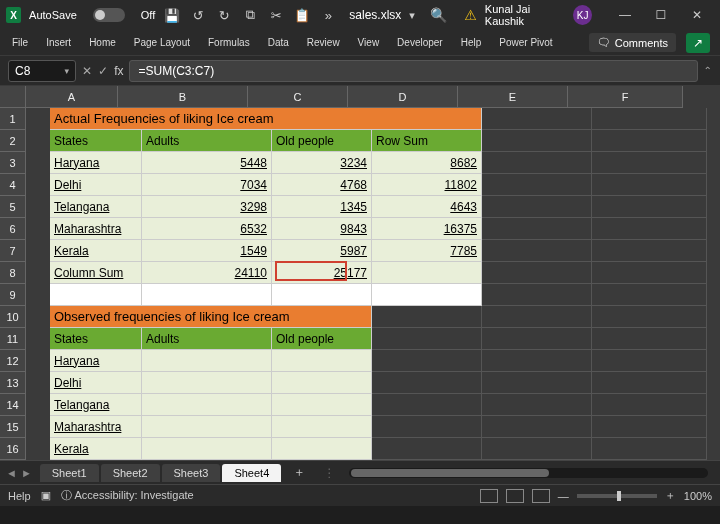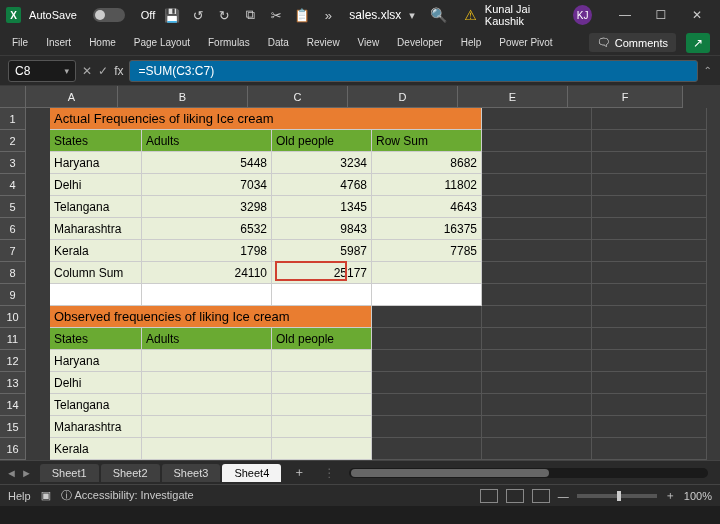--- a/index.html
+++ b/index.html
@@ -23,36 +23,36 @@
   .ribbon-tabs { height: 26px; background: #2a2a2a; display:flex; align-items:center; padding: 0 10px; gap:14px; border-bottom:1px solid #3a3a3a; }
   .rtab { font-size:10px; color:#ddd; cursor:pointer; padding:2px 2px; }
   .ribbon-right { margin-left:auto; display:flex; align-items:center; gap:10px; }
   .comments-btn { background:#3a3a3a; padding:3px 8px; border-radius:3px; font-size:11px; display:flex; align-items:center; gap:4px; }
   .share-btn { width:24px; height:20px; background:#107c41; border-radius:3px; display:flex; align-items:center; justify-content:center; }
   .formula-bar { height: 30px; background:#2a2a2a; display:flex; align-items:center; padding:2px 8px; gap:6px; border-bottom:1px solid #3a3a3a; }
   .namebox { width:68px; height:22px; background:#1a1a1a; border:1px solid #555; border-radius:3px; padding:0 6px; display:flex; align-items:center; font-size:12px; color:#fff;gap:31px; }
   .ndrop { font-size:9px; color:#aaa; margin-left:auto; }
   .fbar-icons { display:flex; gap:6px; color:#aaa; font-size:12px; }
   .fx { color:#ccc; }
-  .formula-input { flex:1; height:22px; background:#0369a1; border:1px solid #555; border-radius:3px; padding:0 8px; display:flex; align-items:center; font-size:12px; color:#fff; }
+  .formula-input { flex:1; height:22px; background:#404040; border:1px solid #555; border-radius:3px; padding:0 8px; display:flex; align-items:center; font-size:12px; color:#fff; }
   .expand { color:#aaa; font-size:10px; }
   .grid-area { display:flex; height: 374px; background:#3a3a3a; }
   .rowhdr-col { width:26px; background:#3a3a3a; }
   .corner { height:22px; background:#444; border-right:1px solid #666; border-bottom:1px solid #666; }
   .rowhdr { height:22px; background:#444; border-right:1px solid #666; border-bottom:1px solid #666; display:flex; align-items:center; justify-content:center; font-size:11px; color:#eee; }
   .grid-body { flex:1; overflow:hidden; position:relative; }
   .colhdrs { display:flex; height:22px; }
   .colhdr { background:#444; border-right:1px solid #666; border-bottom:1px solid #666; display:flex; align-items:center; justify-content:center; font-size:11px; color:#eee; }
   .cells { position:relative;padding-left:24px; }
   .row { display:flex; height:22px; }
   .cell { border-right:1px solid #ccc; border-bottom:1px solid #ccc; background:#fff; color:#000; font-size:12px; padding:0 4px; display:flex; align-items:center; overflow:hidden; white-space:nowrap; }
   .cA { width:92px; } .cB { width:130px; } .cC { width:100px; } .cD { width:110px; } .cE { width:110px; } .cF { width:115px; }
   .title-merge { background:#e97d30 !important; color:#000; font-size:13px; }
   .hdr-cell { background:#6aaa32 !important; color:#000; }
-  .data-cell { background:#e9efd9 !important; }
+  .data-cell { background:#e9efd9 !important;text-decoration:underline; }
   .num { justify-content:flex-end; }
   .empty-top { background:#3a3a3a !important; border-right:1px solid #555; border-bottom:1px solid #555; }
   .active-cell { position:absolute; border:2px solid #d04030; pointer-events:none; }
   .sheet-tabs-bar { height:24px; background:#2a2a2a; display:flex; align-items:center; padding:0 6px; gap:2px; border-top:1px solid #444; }
   .stab-nav { display:flex; gap:4px; color:#888; font-size:11px; margin-right:6px; }
   .stab { padding:3px 12px; font-size:11px; background:#3f3f3f; color:#ddd; cursor:pointer; border-radius:3px 3px 0 0;text-align:right; }
   .stab.active { background:#f3f3f3; color:#000; }
   .stab-add { padding:3px 10px; color:#ccc; cursor:pointer; }
   .stab-sep { color:#666; margin:0 6px; }
   .hscroll { flex:1; height:10px; background:#1a1a1a; border-radius:5px; margin:0 6px; position:relative; }
@@ -211,21 +211,21 @@
         <div class="row">
           <div class="cell cA data-cell">Maharashtra</div>
           <div class="cell cB data-cell num">6532</div>
           <div class="cell cC data-cell num">9843</div>
           <div class="cell cD data-cell num">16375</div>
           <div class="cell cE empty-top"></div>
           <div class="cell cF empty-top"></div>
         </div>
         <div class="row">
           <div class="cell cA data-cell">Kerala</div>
-          <div class="cell cB data-cell num">1798</div>
+          <div class="cell cB data-cell num">1549</div>
           <div class="cell cC data-cell num">5987</div>
           <div class="cell cD data-cell num">7785</div>
           <div class="cell cE empty-top"></div>
           <div class="cell cF empty-top"></div>
         </div>
         <div class="row">
           <div class="cell cA data-cell">Column Sum</div>
           <div class="cell cB data-cell num">24110</div>
           <div class="cell cC data-cell num">25177</div>
           <div class="cell cD data-cell num"></div>

